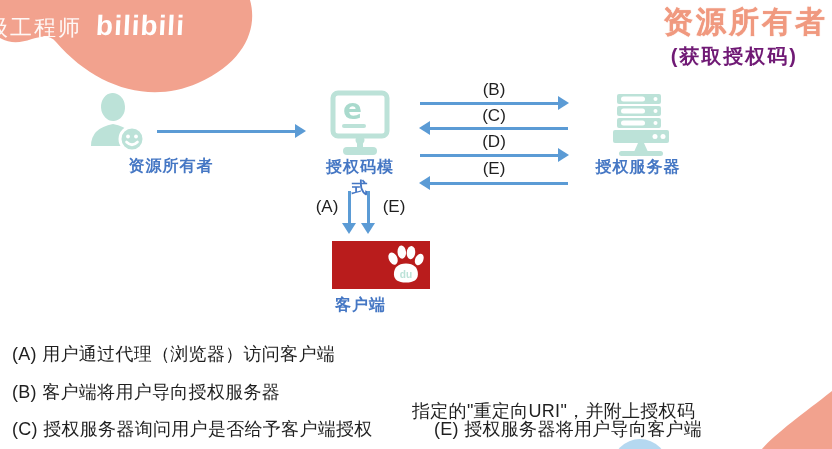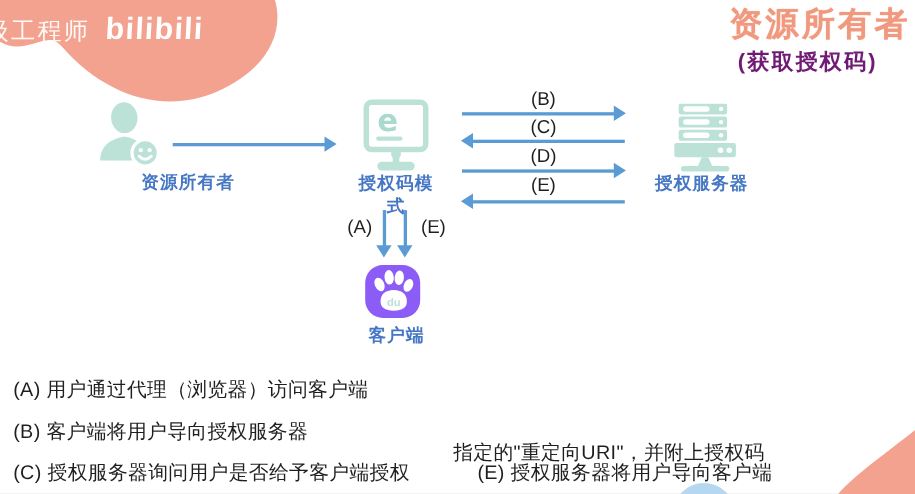--- a/index.html
+++ b/index.html
@@ -28,22 +28,22 @@
   .harrow .head-r{position:absolute;right:-1px;top:0;width:0;height:0;
     border-left:11px solid #5B9BD5;border-top:7px solid transparent;border-bottom:7px solid transparent;}
   .harrow .head-l{position:absolute;left:-1px;top:0;width:0;height:0;
     border-right:11px solid #5B9BD5;border-top:7px solid transparent;border-bottom:7px solid transparent;}
   
   .varrow{position:absolute;width:14px;height:42px;}
   .varrow .line{position:absolute;left:5.5px;top:0;bottom:6px;width:3px;background:#5B9BD5;}
   .varrow .head-d{position:absolute;bottom:-1px;left:0;width:0;height:0;
     border-top:11px solid #5B9BD5;border-left:7px solid transparent;border-right:7px solid transparent;}
   
-  .client-box{left:332px;top:241px;width:50px;height:48px;background:#8b5cf6;border-radius:16px;
-    display:flex;align-items:center;justify-content:center;}
+  .client-box{left:332px;top:241px;width:50px;height:48px;background:#b91c1c;border-radius:0;
+    display:flex;align-items:center;justify-content:center;padding-left:48px;}
   
   .legend-line{font-size:18px;color:#1F1F1F;font-weight:500;white-space:nowrap;letter-spacing:.3px;}
   
   .e-letter{left:343px;top:93px;font-size:28px;font-weight:700;color:#A9DACD;font-family:"DejaVu Sans",sans-serif;}
   .e-underline{left:342px;top:124px;width:24px;height:4px;background:#BCE2D8;border-radius:2px;}
   
   .blue-circle{left:612px;top:439px;width:56px;height:56px;border-radius:50%;background:#B5D8F0;}
 </style>
 </head>
 <body>

